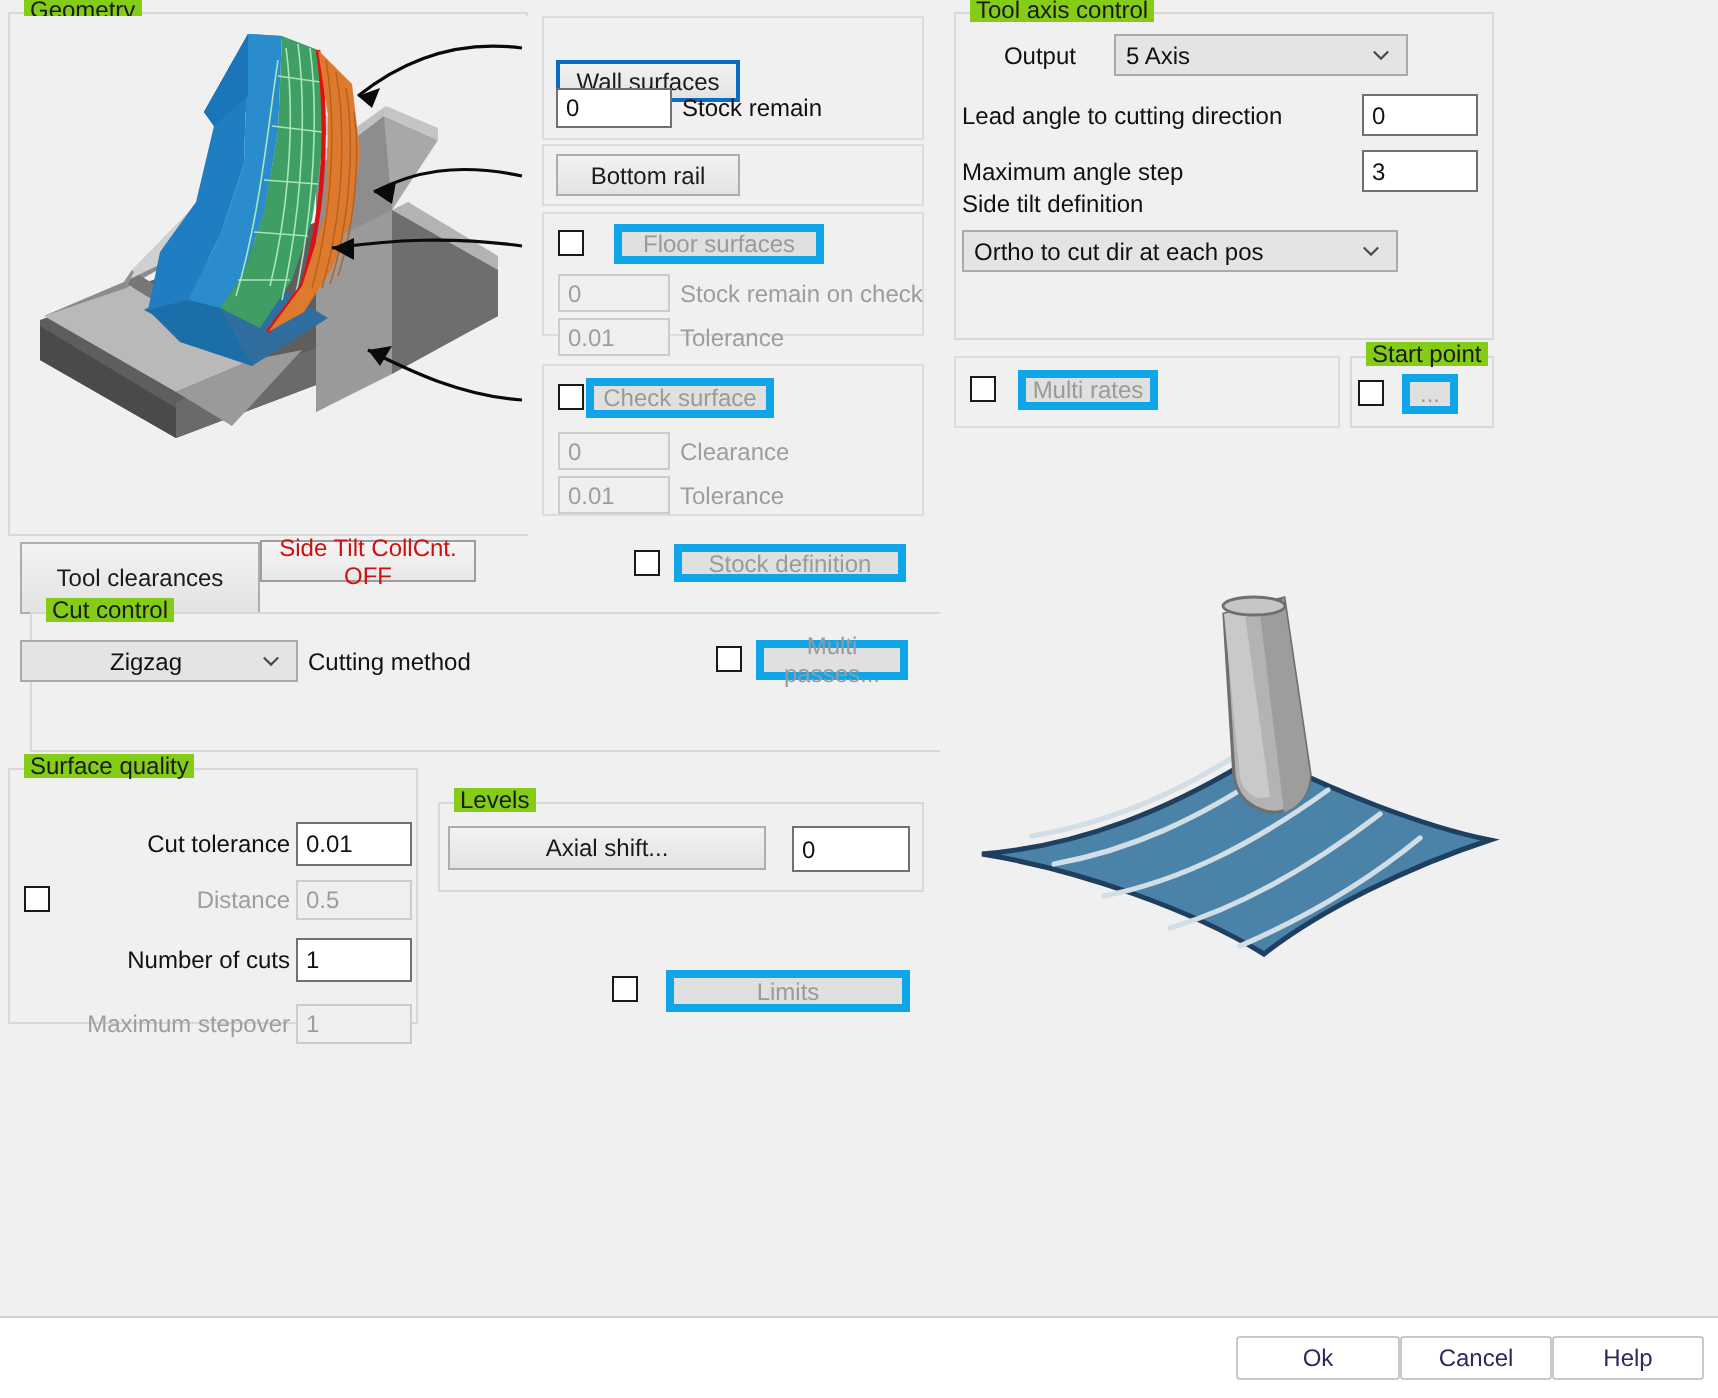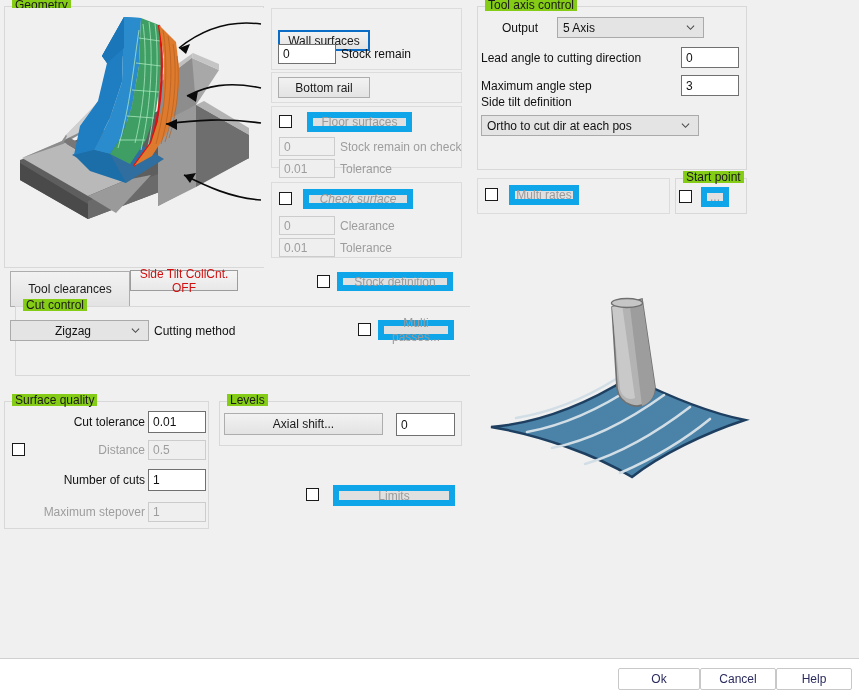--- a/index.html
+++ b/index.html
@@ -54,21 +54,21 @@
     display: flex;
     align-items: center;
     justify-content: center;
     text-align: center;
     cursor: default;
     padding: 0;
   }
   .btn.disabled {
     color: #9a9a9a;
     background: #e0e0e0;
-    border: 6px solid #0ea5e9;
+    border: 4px solid #0ea5e9;
   }
   .btn.focused {
     border: 2px solid #0a6cc4;
   }
   .btn.warn {
     color: #d01010;
     background: linear-gradient(#f5f5f5, #e8e8e8);
     border: 1px solid #9c9c9c;
     font-size: 12px;
   }
@@ -258,21 +258,21 @@
 <div class="panel" style="left:271px; top:106px; width:191px; height:62px;"></div>
 <div class="cbx" style="left:279px; top:115px;"></div>
 <div class="btn disabled" style="left:307px; top:112px; width:105px; height:20px;">Floor surfaces</div>
 <div class="inp disabled" style="left:279px; top:137px; width:56px; height:19px;">0</div>
 <div class="lbl disabled" style="left:340px; top:137px; height:19px;">Stock remain on check</div>
 <div class="inp disabled" style="left:279px; top:159px; width:56px; height:19px;">0.01</div>
 <div class="lbl disabled" style="left:340px; top:159px; height:19px;">Tolerance</div>
 
 <div class="panel" style="left:271px; top:182px; width:191px; height:76px;"></div>
 <div class="cbx" style="left:279px; top:192px;"></div>
-<div class="btn disabled" style="left:303px; top:189px; width:110px; height:20px;font-style:italic;">Check surface</div>
+<div class="btn disabled" style="left:293px; top:189px; width:94px; height:20px;">Check surface</div>
 <div class="inp disabled" style="left:279px; top:216px; width:56px; height:19px;">0</div>
 <div class="lbl disabled" style="left:340px; top:216px; height:19px;">Clearance</div>
 <div class="inp disabled" style="left:279px; top:238px; width:56px; height:19px;">0.01</div>
 <div class="lbl disabled" style="left:340px; top:238px; height:19px;">Tolerance</div>
 
 <div class="group" style="left:477px; top:6px; width:270px; height:164px;">
   <span class="glabel">Tool axis control</span>
 </div>
 <div class="lbl right" style="left:480px; top:18px; width:58px; height:20px;">Output</div>
 <div class="combo" style="left:557px; top:17px; width:147px; height:21px;">
@@ -317,21 +317,21 @@
 <div class="combo" style="left:10px; top:320px; width:139px; height:21px;padding-left:44px;">
   <span>Zigzag</span>
   <svg class="chev" viewBox="0 0 10 10">
     <path d="M1,3 L5,7 L9,3" stroke="#4a4a4a" stroke-width="1.2" fill="none"></path>
   </svg>
 </div>
 <div class="lbl" style="left:154px; top:320px; height:21px;">Cutting method</div>
 <div class="cbx" style="left:358px; top:323px;"></div>
 <div class="btn disabled" style="left:378px; top:320px; width:76px; height:20px;">Multi passes...</div>
 
-<div class="group" style="left:4px; top:401px; width:205px; height:128px;padding-left:20px;">
+<div class="group" style="left:4px; top:384px; width:205px; height:128px;padding-left:20px;">
   <span class="glabel">Surface quality</span>
 </div>
 <div class="lbl right" style="left:40px; top:411px; width:105px; height:22px;">Cut tolerance</div>
 <div class="inp" style="left:148px; top:411px; width:58px; height:22px;">0.01</div>
 <div class="cbx" style="left:12px; top:443px;"></div>
 <div class="lbl right disabled" style="left:40px; top:440px; width:105px; height:20px;">Distance</div>
 <div class="inp disabled" style="left:148px; top:440px; width:58px; height:20px;">0.5</div>
 <div class="lbl right" style="left:36px; top:469px; width:109px; height:22px;">Number of cuts</div>
 <div class="inp" style="left:148px; top:469px; width:58px; height:22px;">1</div>
 <div class="lbl right disabled" style="left:28px; top:502px; width:117px; height:20px;">Maximum stepover</div>

